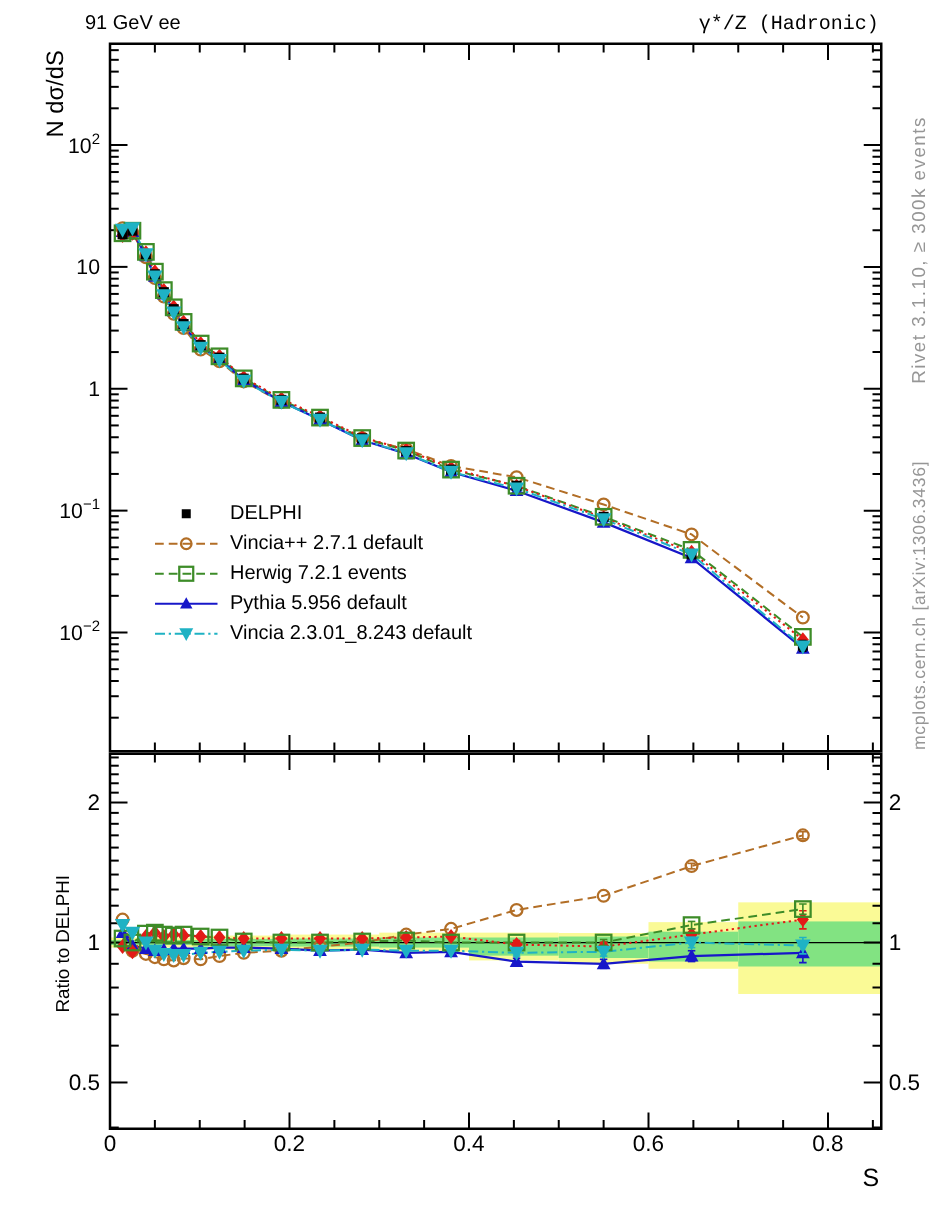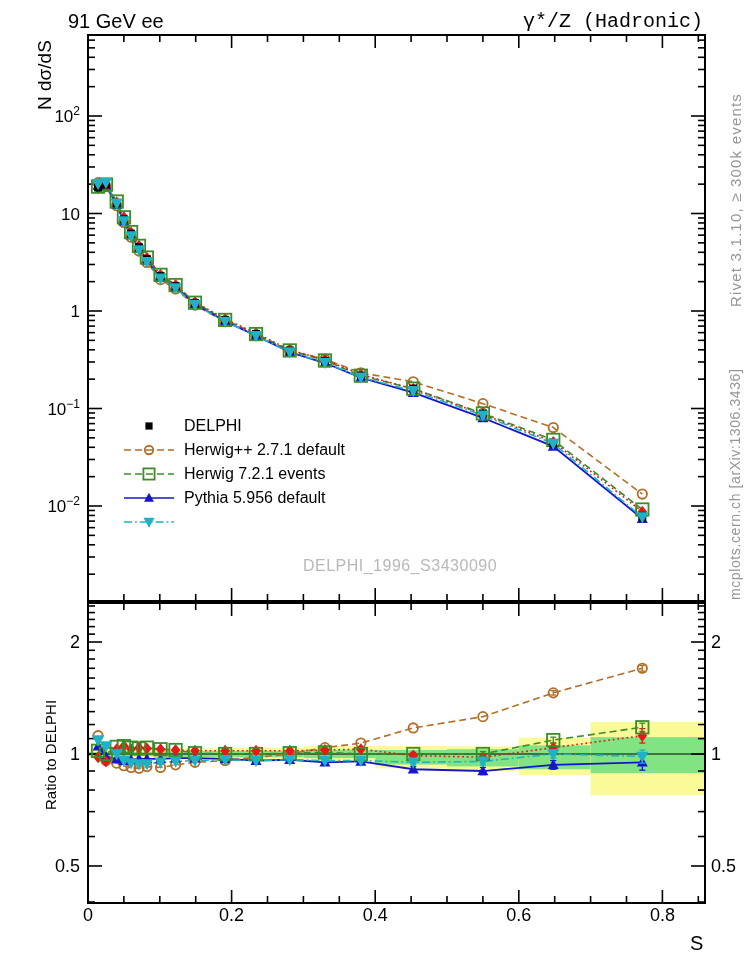--- a/index.html
+++ b/index.html
@@ -1,27 +1,27 @@
 <!DOCTYPE html>
 <html><head>
 <meta charset="utf-8">
 <style>
   html,body{margin:0;padding:0;background:#fff;}
   .page{position:relative;width:746px;height:972px;background:#fff;overflow:hidden;
         font-family:"Liberation Sans",sans-serif;color:#000;}
   .abs{position:absolute;white-space:nowrap;}
-  .title{font-size:20px;}
+  .title{font-size:16px;}
   .rot{transform-origin:0 0;transform:rotate(-90deg);}
   .ylab-main{font-size:19px;}
   .ylab-ratio{font-size:15px;}
   .xlab{font-size:20px;}
   .sidetext{font-size:15px;letter-spacing:1.2px;color:#969696;}
   .sidetext2{font-size:14px;letter-spacing:0.6px;color:#969696;}
   .watermark{font-size:16px;color:#b8b8b8;letter-spacing:0.5px;transform:translateX(-50%);}
-  #legend{position:absolute;left:122px;top:414px;}
+  #legend{position:absolute;left:122px;top:399px;}
   .lrow{display:flex;align-items:center;height:24px;}
   .lrow span{font-size:16px;margin-left:8px;}
   svg{display:block;}
 </style>
 </head>
 <body>
 
 <div class="page">
 
   <svg id="plot" width="746" height="972" viewBox="0 0 746 972">
@@ -618,50 +618,50 @@
   <div class="abs title" style="left:68px;top:10px;">91 GeV ee</div>
   <div class="abs title" style="right:43px;top:10px;font-family:Liberation Mono, monospace;">γ*/Z (Hadronic)</div>
 
   <div class="abs rot ylab-main" style="left:34px;top:110px;">N dσ/dS</div>
   <div class="abs rot ylab-ratio" style="left:42px;top:810px;">Ratio to DELPHI</div>
   <div class="abs xlab" style="left:690px;top:932px;">S</div>
 
   <div class="abs rot sidetext" style="left:727px;top:307px;">Rivet 3.1.10, ≥ 300k events</div>
   <div class="abs rot sidetext2" style="left:727px;top:600px;">mcplots.cern.ch [arXiv:1306.3436]</div>
 
-  <div class="abs watermark" style="left:400px;top:557px;">DELPHI_1996_S3430090</div>
 
   <div id="legend">
       <div class="lrow">
         <svg width="54" height="20">
           <rect x="23.4" y="6.4" width="7.2" height="7.2" fill="#000000"></rect>
         </svg>
         <span>DELPHI</span>
       </div>
       <div class="lrow">
         <svg width="54" height="20">
           <line x1="2" y1="10" x2="52" y2="10" stroke="#b26e26" stroke-width="1.6" stroke-dasharray="7 4"></line>
           <circle cx="27" cy="10" r="4.23" fill="none" stroke="#b26e26" stroke-width="1.8"></circle>
         </svg>
-        <span>Herwig++ 2.7.1 default</span>
+        <span>Vincia++ 2.7.1 default</span>
       </div>
       <div class="lrow">
         <svg width="54" height="20">
           <line x1="2" y1="10" x2="52" y2="10" stroke="#3d8c28" stroke-width="1.6" stroke-dasharray="7 4"></line>
           <rect x="21.42" y="4.42" width="11.16" height="11.16" fill="none" stroke="#3d8c28" stroke-width="1.8"></rect>
         </svg>
         <span>Herwig 7.2.1 events</span>
       </div>
       <div class="lrow">
         <svg width="54" height="20">
           <line x1="2" y1="10" x2="52" y2="10" stroke="#1717c9" stroke-width="1.6"></line>
           <polygon points="27,4.78 22.05,13.870000000000001 31.95,13.870000000000001" fill="#1717c9"></polygon>
         </svg>
         <span>Pythia 5.956 default</span>
       </div>
       <div class="lrow">
         <svg width="54" height="20">
           <line x1="2" y1="10" x2="52" y2="10" stroke="#1fb2c4" stroke-width="1.6" stroke-dasharray="8 3 1.8 3"></line>
           <polygon points="21.42,5.68 32.58,5.68 27,15.760000000000002" fill="#1fb2c4"></polygon>
         </svg>
+        <span>Vincia 2.3.01_8.243 default</span>
       </div>
     </div>
 </div>
 
 </body></html>

